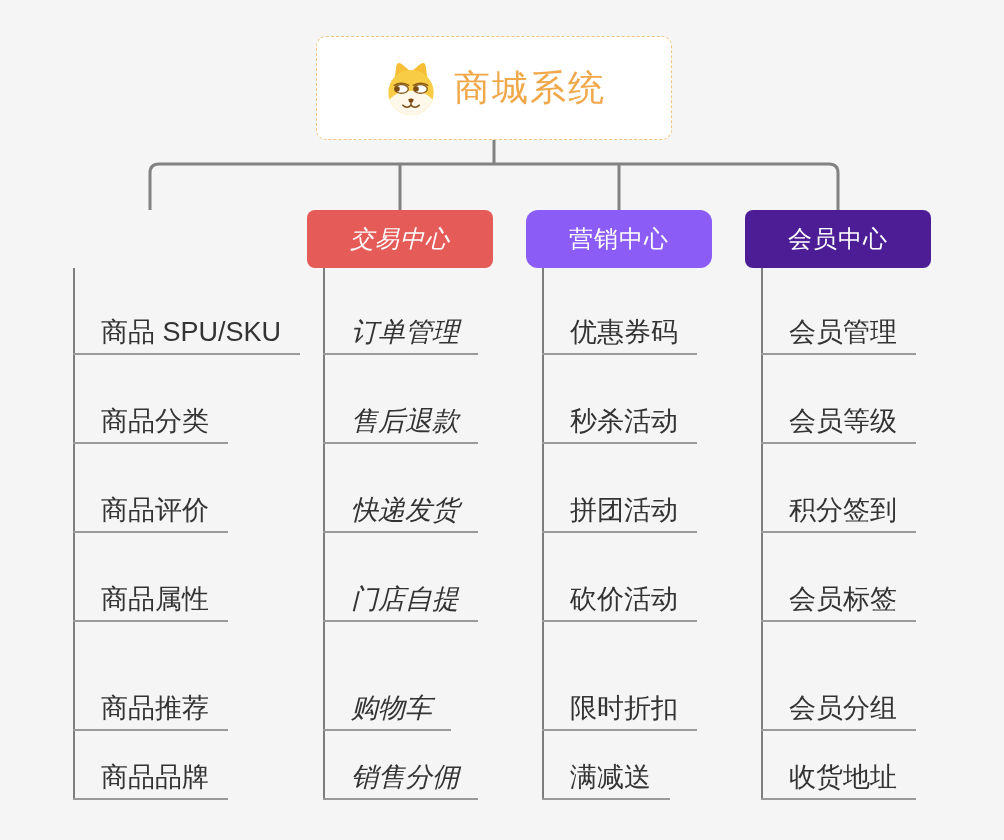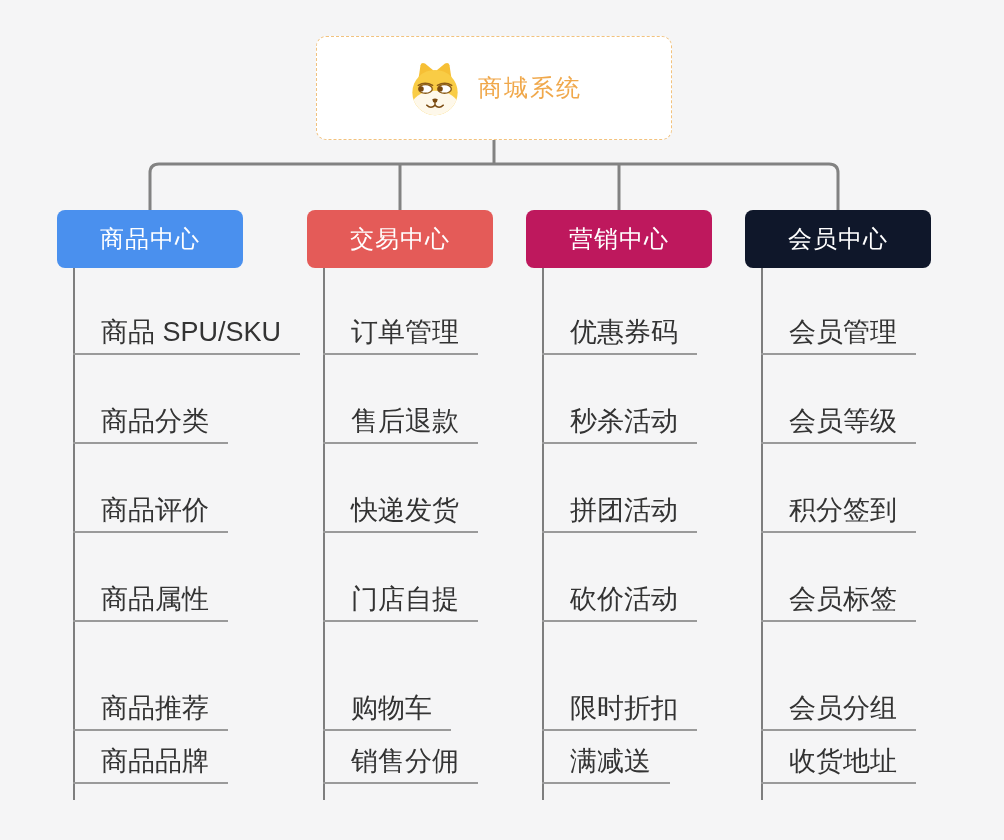--- a/index.html
+++ b/index.html
@@ -31,21 +31,21 @@
     border: 1px dashed #f2c27e;
     border-radius: 10px;
     box-sizing: border-box;
     display: flex;
     align-items: center;
     justify-content: center;
     gap: 14px;
     cursor: pointer;
   }
   .root-title {
-    font-size: 24px;
+    font-size: 36px;
     letter-spacing: 2px;
     font-weight: 500;
   }
   .dog-icon { width: 58px; height: 58px; display: block; }
 
   
   .branch {
     position: absolute;
     top: 210px;
     width: 186px;
@@ -83,24 +83,24 @@
     color: #333333;
     padding: 0 19px 8px 28px;
     border-bottom: 2px solid #9a9a9a;
     cursor: pointer;
   }
   .i0 { top: 109px; }
   .i1 { top: 198px; }
   .i2 { top: 287px; }
   .i3 { top: 376px; }
   .i4 { top: 485px; }
-  .i5 { top: 538px; }
+  .i5 { top: 554px; }
 
   .b0 { left: 57px; }
-  .b1 { left: 307px; }
+  .b1 { left: 307px; font-style: italic; }
   .b2 { left: 526px; }
   .b3 { left: 745px; }
 </style>
 </head>
 <body>
 
 <div class="canvas">
 
   <svg class="connectors" viewBox="0 0 1004 840" aria-hidden="true">
     <path d="M494 140 L494 165" style="stroke: rgb(130, 130, 130);"></path>
@@ -129,23 +129,20 @@
       <circle cx="16.8" cy="33" r="2.8" fill="#7a4a10"></circle>
       <circle cx="37.8" cy="33" r="2.8" fill="#7a4a10"></circle>
       <path d="M29 44.5 Q32 42.5 35 44.5 Q35 47.5 32 48.5 Q29 47.5 29 44.5 Z" fill="#7a4a10"></path>
       <path d="M32 48.5 L32 51" stroke="#7a4a10" stroke-width="1.5" stroke-linecap="round"></path>
       <path d="M23 51 Q27.5 55.5 32 51 Q36.5 55.5 41 51" stroke="#7a4a10" stroke-width="1.8" fill="none" stroke-linecap="round"></path>
     </svg>
     <span class="root-title" style="color: rgb(240, 168, 75);">商城系统</span>
   </div>
 
   <div class="branch b0">
-    <div class="branch-box" style="background-color: rgb(74, 144, 238);">
-      <span>商品中心</span>
-    </div>
     <div class="spine"></div>
     <div class="item i0"><span>商品 SPU/SKU</span></div>
     <div class="item i1"><span>商品分类</span></div>
     <div class="item i2"><span>商品评价</span></div>
     <div class="item i3"><span>商品属性</span></div>
     <div class="item i4"><span>商品推荐</span></div>
     <div class="item i5"><span>商品品牌</span></div>
   </div>
 
   <div class="branch b1">
@@ -155,34 +152,34 @@
     <div class="spine"></div>
     <div class="item i0"><span>订单管理</span></div>
     <div class="item i2"><span>快递发货</span></div>
     <div class="item i1"><span>售后退款</span></div>
     <div class="item i3"><span>门店自提</span></div>
     <div class="item i4"><span>购物车</span></div>
     <div class="item i5"><span>销售分佣</span></div>
   </div>
 
   <div class="branch b2">
-    <div class="branch-box" style="background-color: #be185d;">
+    <div class="branch-box" style="background-color: #8b5cf6; border-radius: 12px;">
       <span>营销中心</span>
     </div>
     <div class="spine"></div>
     <div class="item i0"><span>优惠券码</span></div>
     <div class="item i1"><span>秒杀活动</span></div>
     <div class="item i2"><span>拼团活动</span></div>
     <div class="item i4"><span>限时折扣</span></div>
     <div class="item i3"><span>砍价活动</span></div>
     <div class="item i5"><span>满减送</span></div>
   </div>
 
   <div class="branch b3">
-    <div class="branch-box" style="background-color: #0f172a;">
+    <div class="branch-box" style="background-color: #4c1d95;">
       <span>会员中心</span>
     </div>
     <div class="spine"></div>
     <div class="item i0"><span>会员管理</span></div>
     <div class="item i1"><span>会员等级</span></div>
     <div class="item i2"><span>积分签到</span></div>
     <div class="item i3"><span>会员标签</span></div>
     <div class="item i4"><span>会员分组</span></div>
     <div class="item i5"><span>收货地址</span></div>
   </div>

